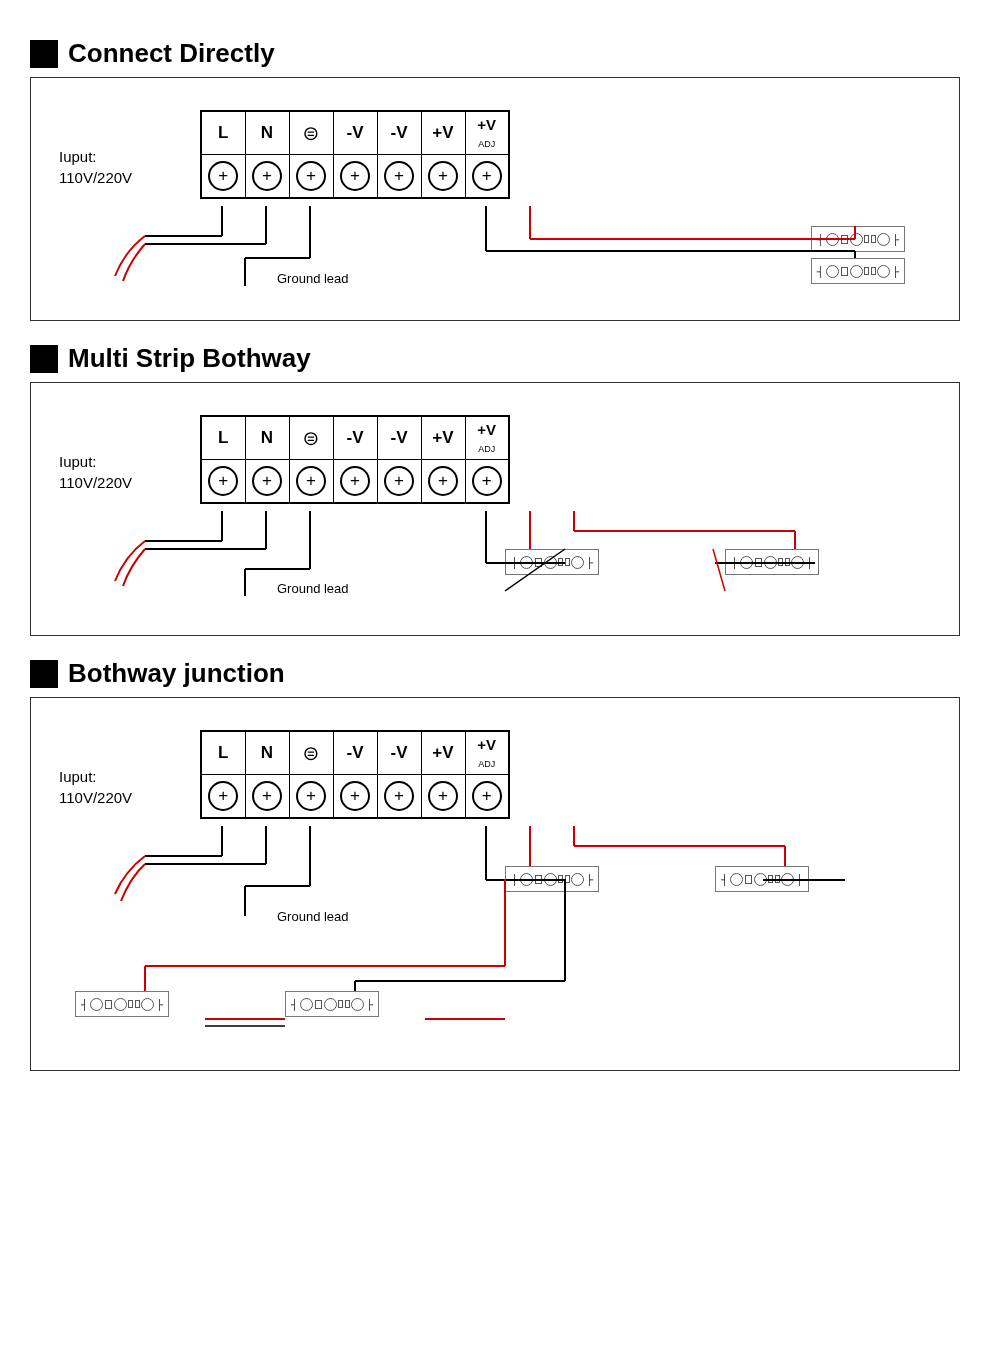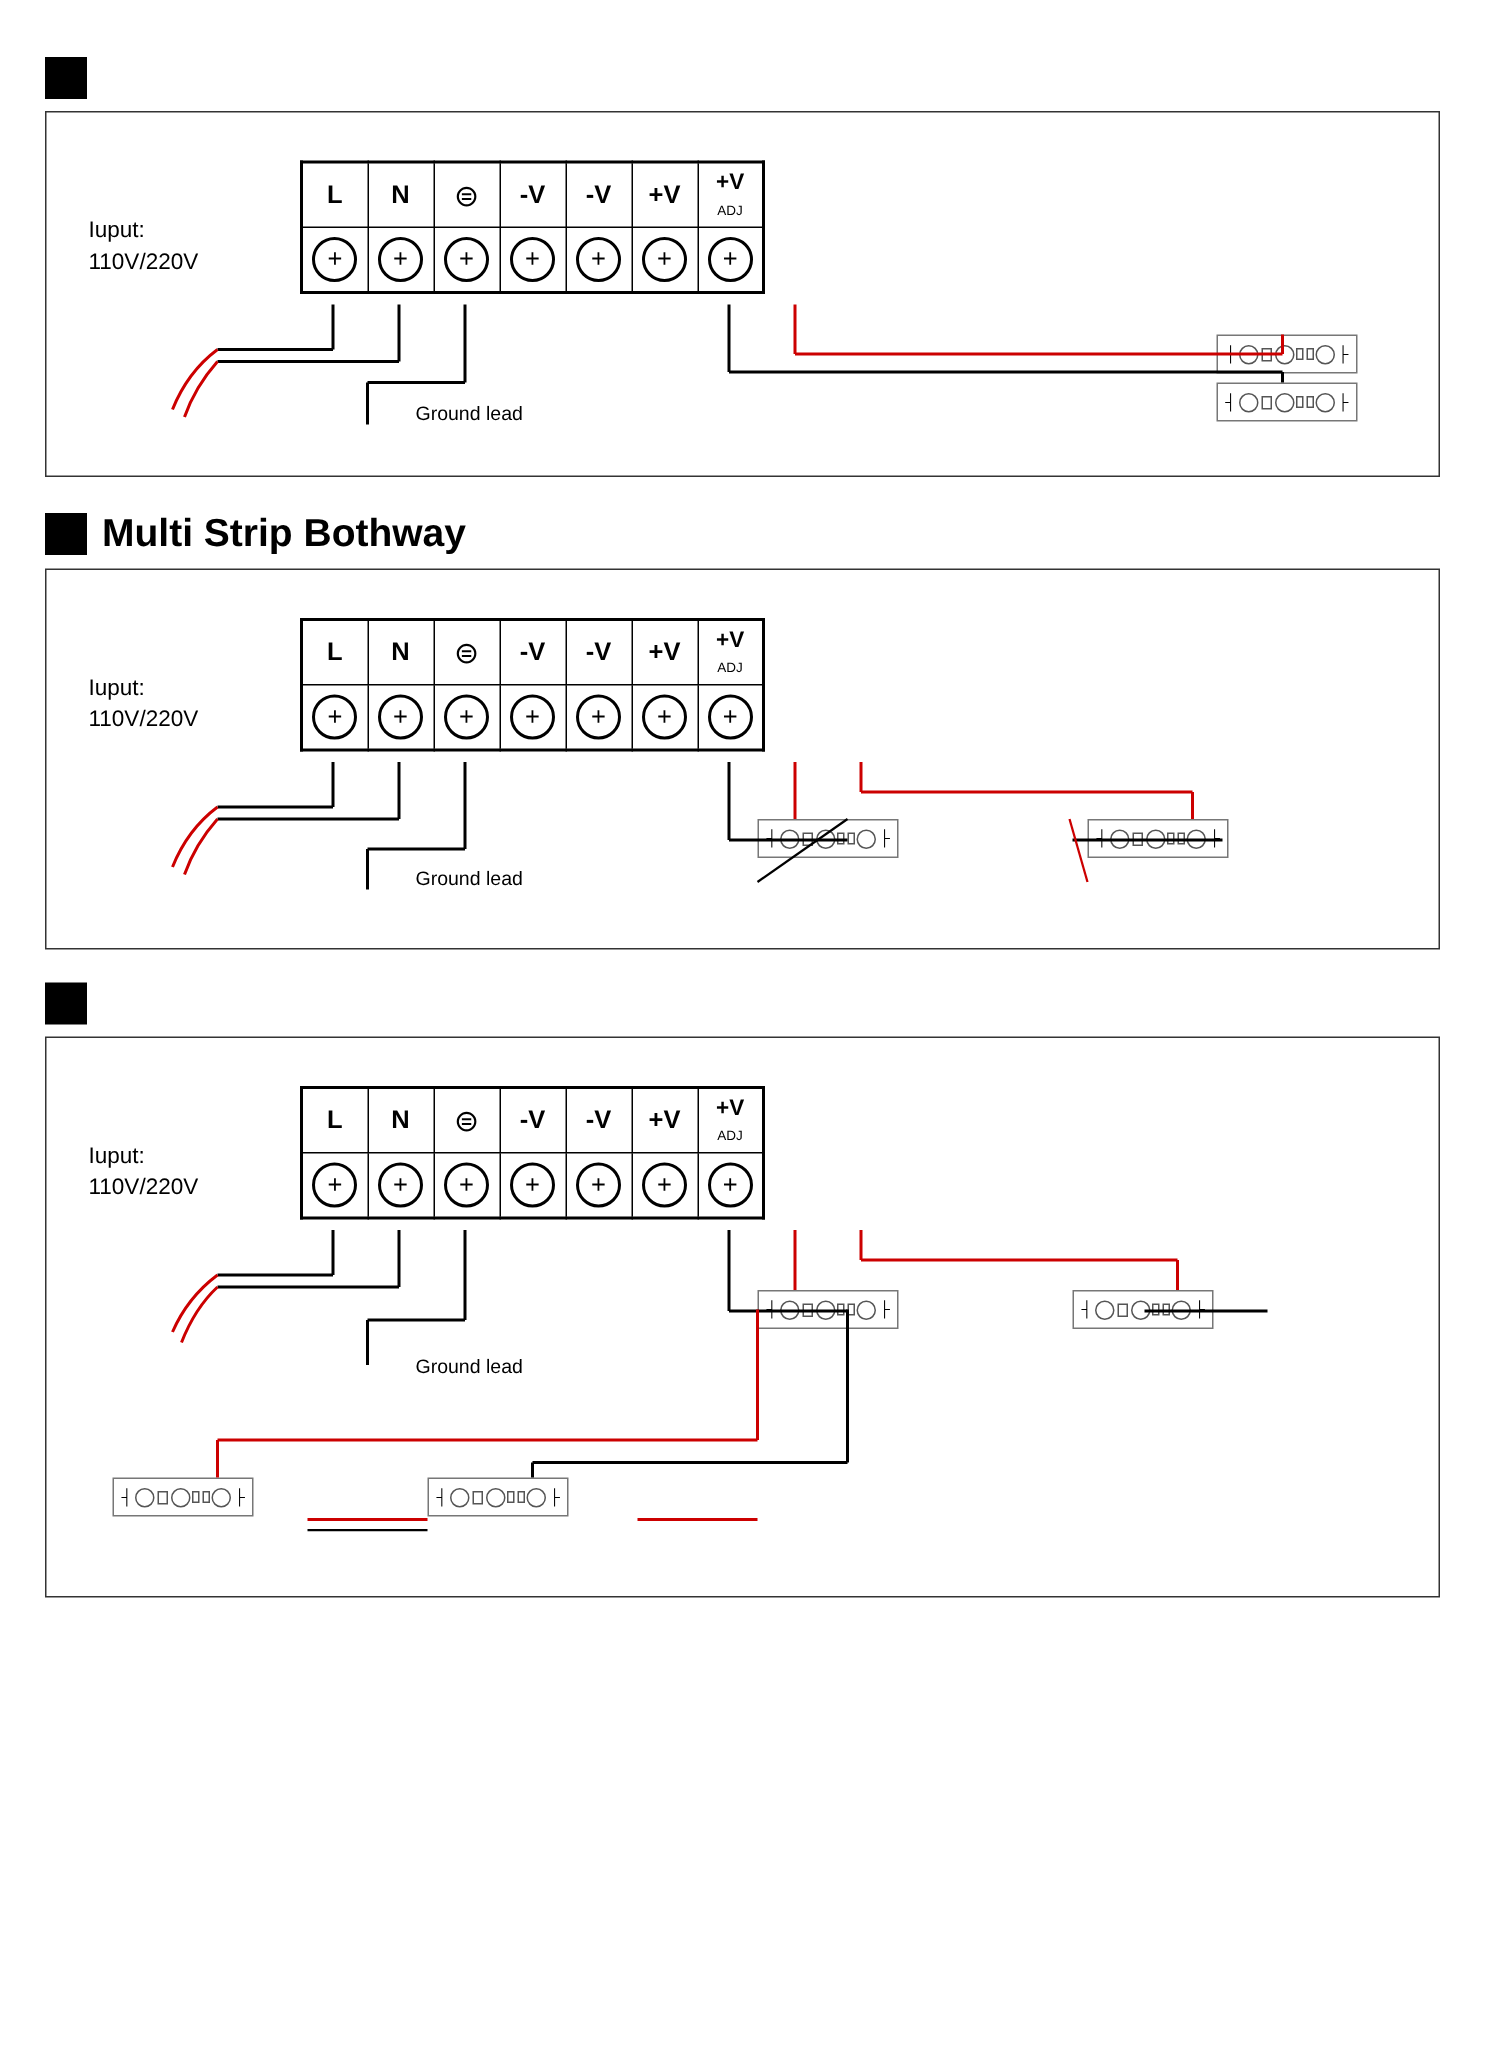--- a/index.html
+++ b/index.html
@@ -39,20 +39,21 @@
       min-height: 220px;
     }
 
     
   </style>
 </head>
 <body>
 
 <div class="section-header">
   <div class="black-square"></div>
+  <h2>Connect Directly</h2>
 </div>
 
 <div class="diagram-box">
   <div style="position:relative; width:100%; height:210px;">
 
     <div style="position:absolute; left:14px; top:50px; font-size:15px; line-height:1.4;">
       <span style="white-space:pre-line;">Iuput:
 110V/220V</span>
     </div>
 
@@ -249,20 +250,21 @@
       <line x1="200" y1="168" x2="200" y2="195" stroke="#000" stroke-width="2"></line>
 
       <path d="M100,140 Q80,155 70,180" stroke="#c00" stroke-width="2" fill="none"></path>
       <path d="M100,148 Q85,165 78,185" stroke="#c00" stroke-width="2" fill="none"></path>
     </svg>
   </div>
 </div>
 
 <div class="section-header">
   <div class="black-square"></div>
+  <h2>Bothway junction</h2>
 </div>
 
 <div class="diagram-box">
   <div style="position:relative; width:100%; height:340px;">
 
     <div style="position:absolute; left:14px; top:50px; font-size:15px; line-height:1.4;">
       Iuput:<br>110V/220V
     </div>
 
     <div style="position:absolute; left:155px; top:14px;">

